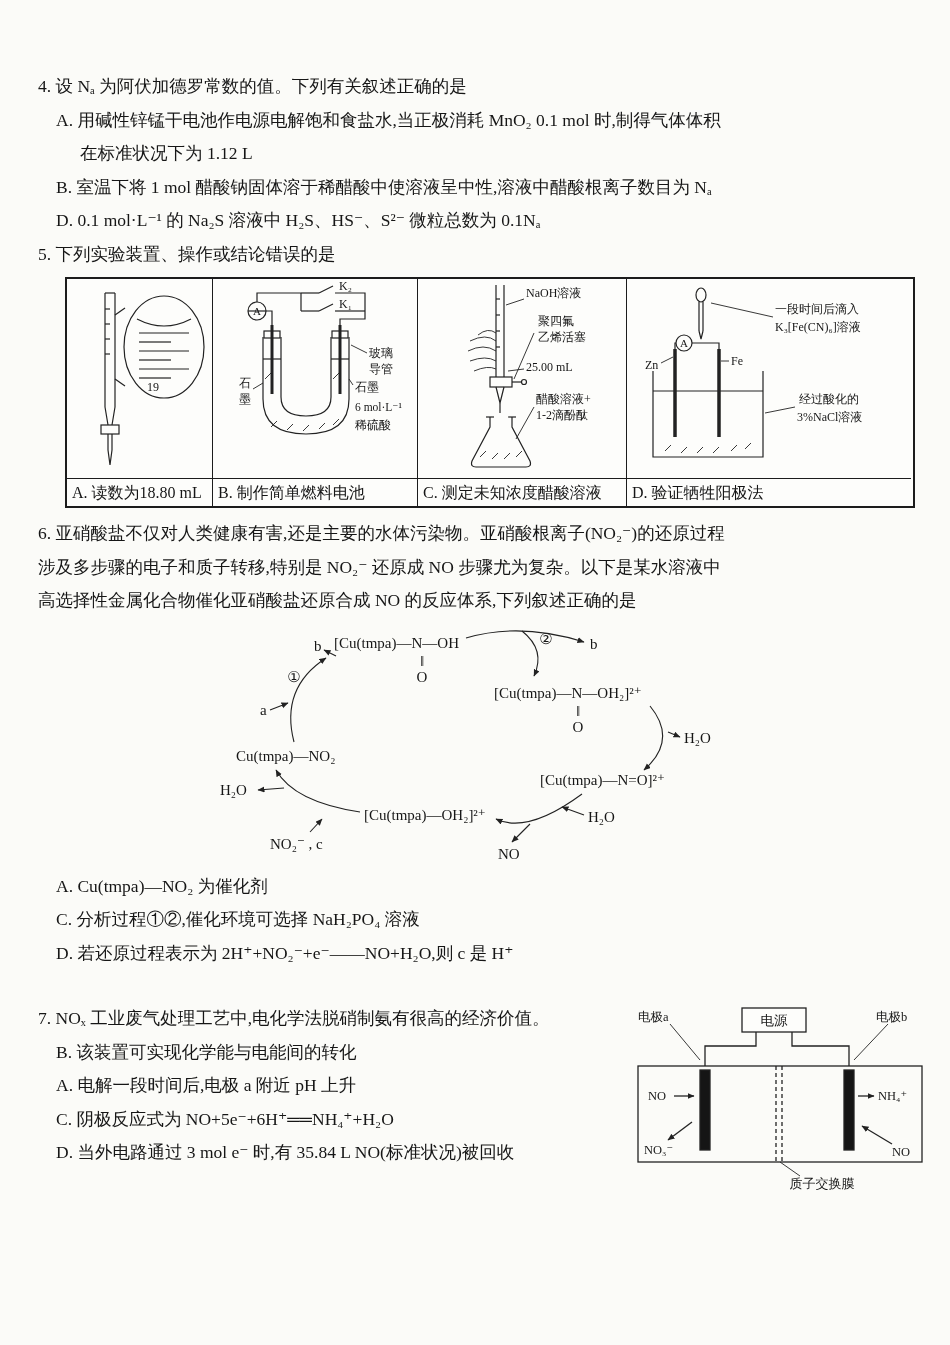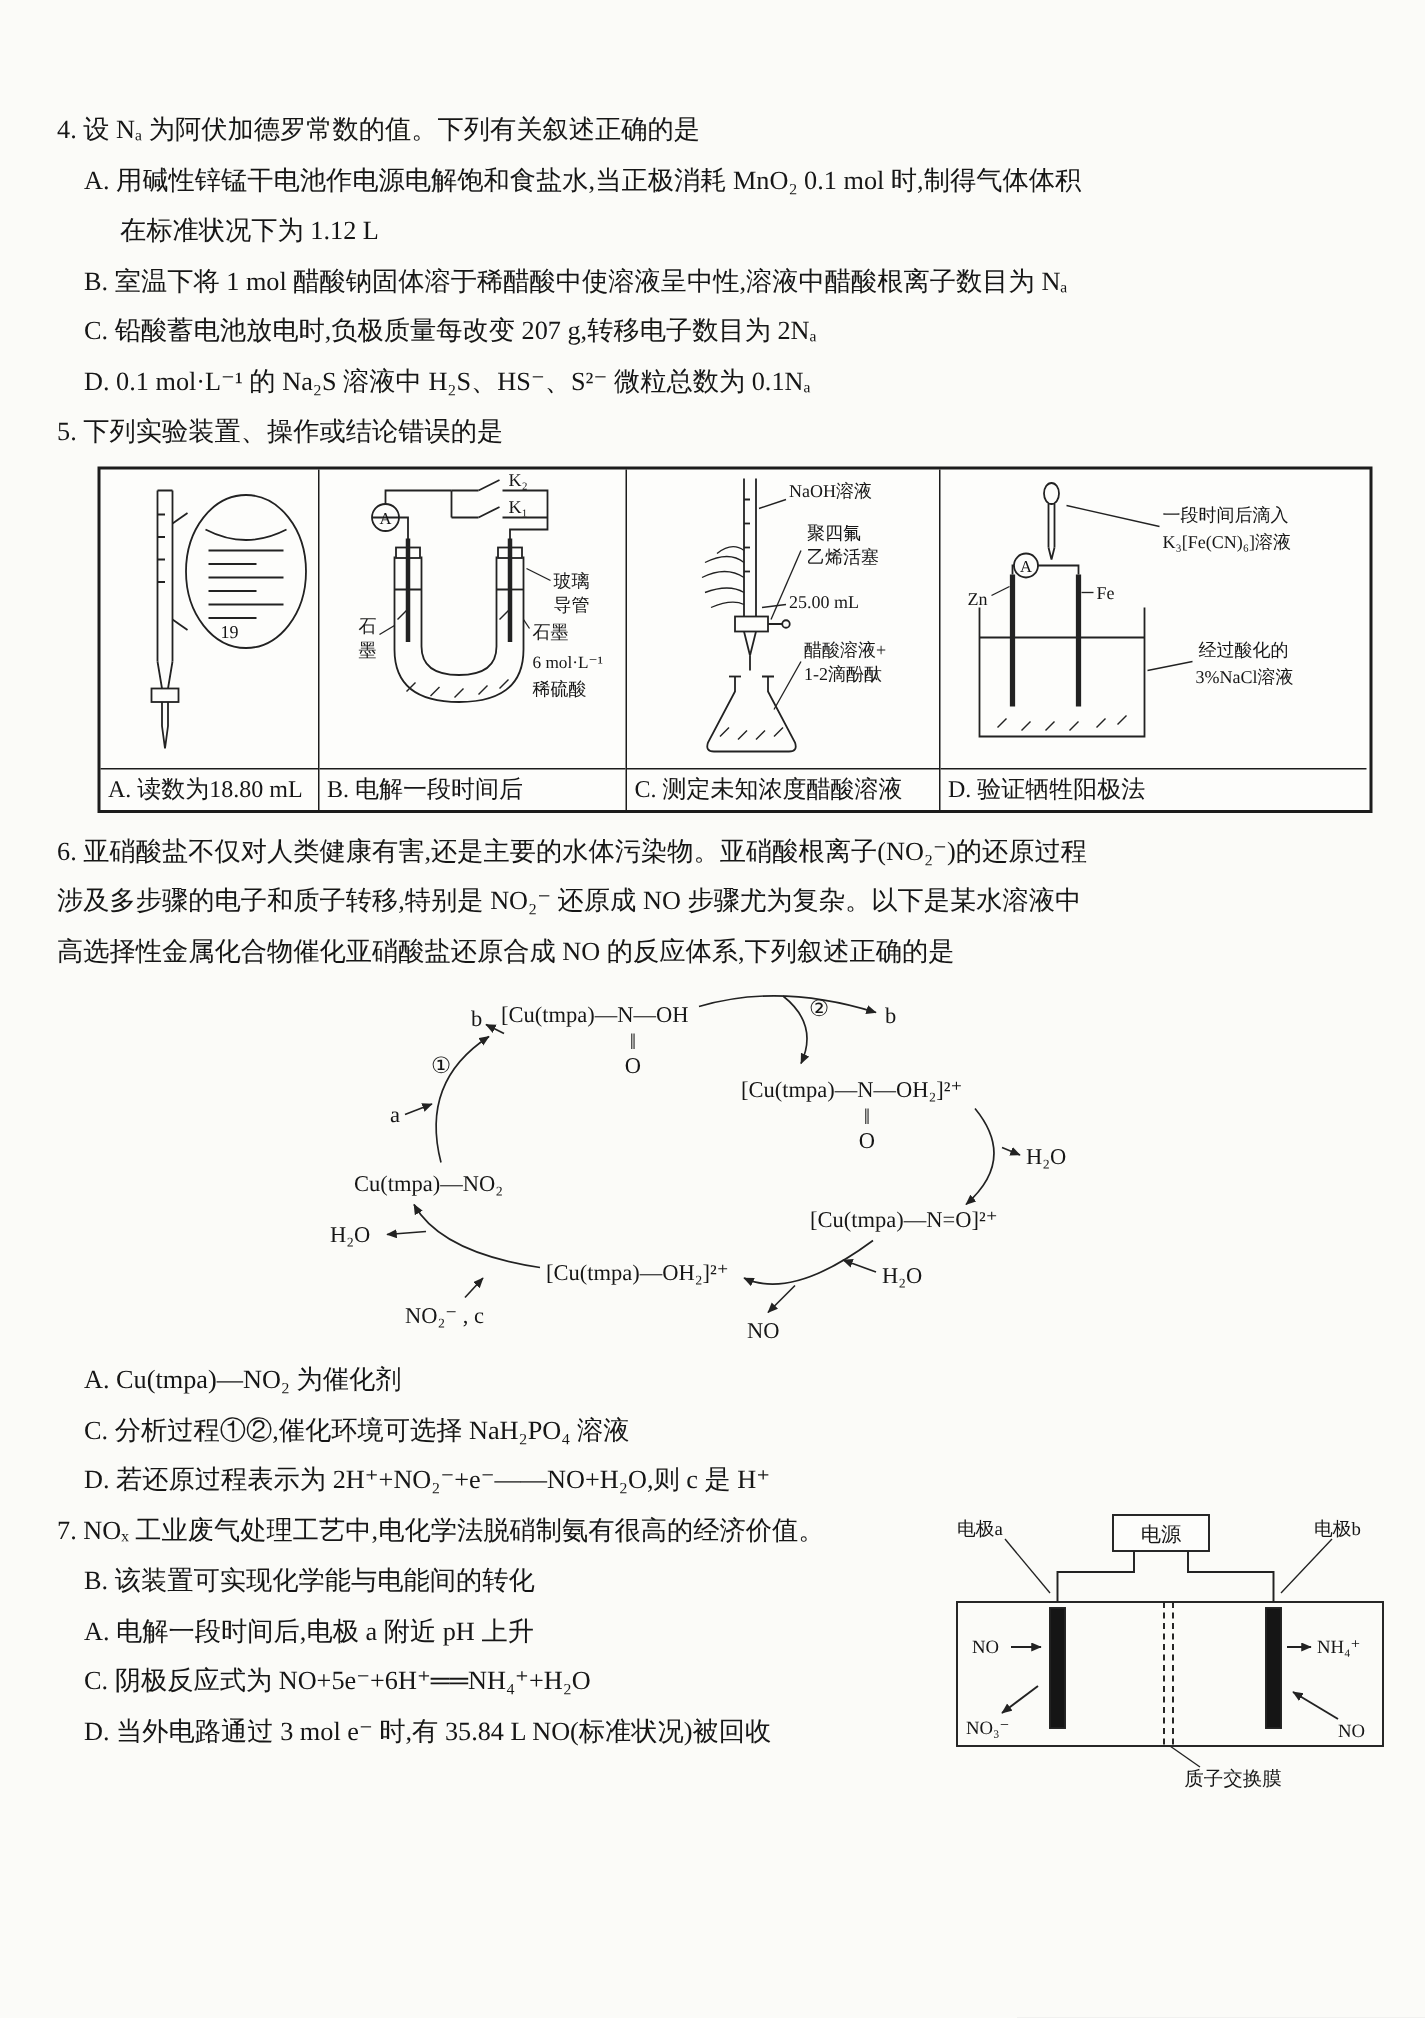--- a/index.html
+++ b/index.html
@@ -15,37 +15,36 @@
   .q5-cell { border-right:1.5px solid #1c1c1c; display:flex; flex-direction:column; }
   .q5-cell:last-child { border-right:none; }
   .w1{width:146px;} .w2{width:205px;} .w3{width:209px;} .w4{width:284px;}
   .q5-diagram { height:199px; position:relative; }
   .q5-caption { border-top:1.5px solid #1c1c1c; font-size:16px; line-height:27px; height:28px;
                 padding-left:5px; white-space:nowrap; }
   
   .cycle { position:relative; height:252px; }
   .cycle svg { position:absolute; left:160px; top:0; }
   
-  .q7 { position:relative; }
+  .q7 { position:relative;margin-top:32px; }
   .q7-svg { position:absolute; left:592px; top:2px; }
   svg text { font-family:"Liberation Serif","DejaVu Serif",serif; fill:#161616; }
   .footer { position:absolute; left:0; right:0; bottom:56px; text-align:center;
             font-size:16.5px; letter-spacing:1px; }
 </style>
 </head>
 <body>
 
 <div class="page">
   <div class="content">
 
     <div class="line">4. 设 Nₐ 为阿伏加德罗常数的值。下列有关叙述正确的是</div>
     <div class="line opt">A. 用碱性锌锰干电池作电源电解饱和食盐水,当正极消耗 MnO₂ 0.1 mol 时,制得气体体积</div>
     <div class="line opt-cont">在标准状况下为 1.12 L</div>
     <div class="line opt">B. 室温下将 1 mol 醋酸钠固体溶于稀醋酸中使溶液呈中性,溶液中醋酸根离子数目为 Nₐ</div>
-    <div class="line opt">C. 铅酸蓄电池放电时,负极质量每改变 207 g,转移电子数目为 2Nₐ</div>
     <div class="line opt">D. 0.1 mol·L⁻¹ 的 Na₂S 溶液中 H₂S、HS⁻、S²⁻ 微粒总数为 0.1Nₐ</div>
 
     <div class="line">5. 下列实验装置、操作或结论错误的是</div>
     <div class="q5-table">
 
       <div class="q5-cell w1">
         <div class="q5-diagram">
           <svg width="144" height="198" viewBox="0 0 144 198">
             <g stroke="#222" stroke-width="1.2" fill="none">
               <line x1="38" y1="14" x2="38" y2="128"></line>
@@ -118,21 +117,21 @@
               <text x="156" y="78">玻璃</text>
               <text x="156" y="94">导管</text>
               <text x="26" y="108">石</text>
               <text x="26" y="124">墨</text>
               <text x="142" y="112">石墨</text>
               <text x="142" y="132" font-size="11.5">6 mol·L⁻¹</text>
               <text x="142" y="150">稀硫酸</text>
             </g>
           </svg>
         </div>
-        <div class="q5-caption">B. 电解一段时间后</div>
+        <div class="q5-caption">B. 制作简单燃料电池</div>
       </div>
 
       <div class="q5-cell w3">
         <div class="q5-diagram">
           <svg width="207" height="198" viewBox="0 0 207 198">
             <g stroke="#222" stroke-width="1.2" fill="none">
               <line x1="78" y1="6" x2="78" y2="98"></line>
                 <line x1="86" y1="6" x2="86" y2="98"></line>
               <line x1="78" y1="20" x2="82" y2="20"></line>
                 <line x1="78" y1="36" x2="82" y2="36"></line>

